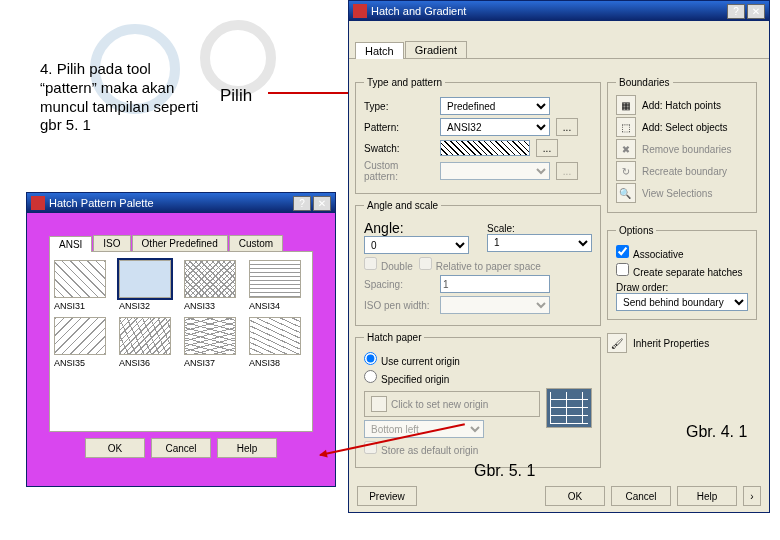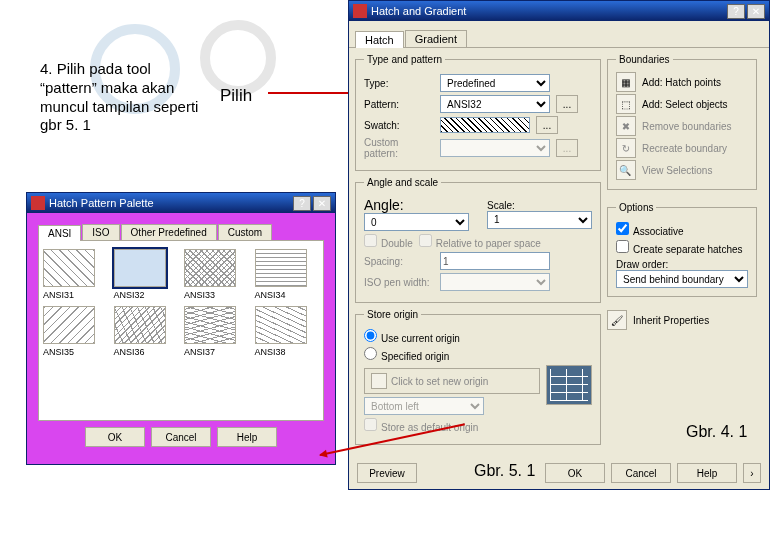--- a/index.html
+++ b/index.html
@@ -16,21 +16,21 @@
   .arrow-red1 { position: absolute; top: 92px; left: 268px; width: 245px; height: 2px; background: #c00; }
   .arrow-red1::after { content:''; position:absolute; right:-1px; top:-3px; border-left:8px solid #c00; border-top:4px solid transparent; border-bottom:4px solid transparent; }
 
   
   .dlg-hatch { position: absolute; top: 0; left: 348px; width: 422px; border: 1px solid #0a246a; background: #ece9d8; }
   .titlebar { background: linear-gradient(#2a6bd6,#0a246a); color: #fff; height: 20px; display: flex; align-items: center; padding: 0 4px; font-size: 11px; }
   .titlebar .ticon { width: 14px; height: 14px; background: #c33; margin-right: 4px; display: inline-block; }
   .titlebar .tspacer { flex: 1; }
   .titlebar .tbtn { width: 18px; height: 15px; background: #ddd; border: 1px solid #666; margin-left: 2px; display: flex; align-items: center; justify-content: center; font-size: 10px; }
 
-  .tabs { display: flex; padding: 9px 6px 0 6px; border-bottom: 1px solid #aca899; margin-bottom:0; }
+  .tabs { display: flex; padding: 20px 6px 0 6px; border-bottom: 1px solid #aca899; margin-bottom:12px; }
   .tab { padding: 2px 9px; background: #ece9d8; border: 1px solid #aca899; border-bottom: none; margin-right: 1px; cursor: default; }
   .tab.active { background: #fff; position: relative; top: 1px; }
 
   .body-row { display: flex; padding: 6px; gap: 6px; }
   .col-left { width: 246px; }
   .col-right { width: 150px; display: flex; flex-direction: column; gap: 6px; }
 
   fieldset { border: 1px solid #aca899; padding: 6px 8px 8px; margin-bottom: 6px; }
   legend { font-size: 10px; padding: 0 3px; }
   .row { display: flex; align-items: center; margin: 3px 0; gap: 6px; }
@@ -48,21 +48,21 @@
   .btn { min-width: 60px; height: 20px; border: 1px solid #aca899; background: #ece9d8; font-size: 10px; padding: 2px 8px; }
 
   
   .hatch-preview { width: 46px; height: 40px; border: 1px solid #aca899; background: #4a6a8a; position: relative; margin-left: auto; }
   .hatch-preview::before { content:''; position:absolute; inset:3px; background: repeating-linear-gradient(0deg,#fff 0 1px, transparent 1px 8px), repeating-linear-gradient(90deg,#fff 0 1px, transparent 1px 16px); }
   .origin-box { border:1px solid #aca899; padding:4px 6px; display:flex; align-items:center; gap:4px; font-size:10px; margin:3px 0; }
   .origin-ic { width:16px; height:16px; border:1px solid #aca899; background:#f4f2e8; }
 
   
   .dlg-pal { position: absolute; top: 192px; left: 26px; width: 310px; border: 1px solid #0a246a; background: #d946ef; }
-  .pal-body { padding: 11px; }
+  .pal-body { padding: 22px; }
   .pal-tabs { display: flex; border-bottom: 1px solid #aca899; }
   .pal-tabs .tab { font-size: 10px; }
   .grid { display: grid; grid-template-columns: repeat(4, 1fr); gap: 6px; padding: 8px 4px; background:#fff; border:1px solid #aca899; border-top:none; height: 180px; align-content: start;}
   .cell { display: flex; flex-direction: column; align-items: flex-start; gap: 3px; font-size: 9px; }
   .thumb { width: 52px; height: 38px; border: 1px solid #aca899; background:#fff; }
   .thumb.sel { outline: 2px solid #0a246a; background:#cfe0f2; }
   .h31 { background: repeating-linear-gradient(45deg,#999 0 1px,#fff 1px 6px); }
   .h32 { background: repeating-linear-gradient(45deg,#222 0 1px,transparent 1px 6px); }
   .h33 { background: repeating-linear-gradient(45deg,#999 0 1px,transparent 1px 4px), repeating-linear-gradient(-45deg,#999 0 1px,#fff 1px 4px); }
   .h34 { background: repeating-linear-gradient(0deg,#999 0 1px,#fff 1px 4px), repeating-linear-gradient(90deg,#999 0 1px,transparent 1px 8px); }
@@ -143,21 +143,21 @@
           <label>Spacing:</label>
           <input type="text" style="width: 110px;" disabled="" value="1">
         </div>
         <div class="row faded">
           <label>ISO pen width:</label>
           <select style="width:110px" disabled=""></select>
         </div>
       </fieldset>
 
       <fieldset>
-        <legend>Store origin</legend>
+        <legend>Hatch paper</legend>
         <div class="row">
             <label style="width:auto"><input type="radio" checked="" name="ho" style=""><span>Use current origin</span></label>
           </div>
         <div class="row">
             <label style="width:auto"><input type="radio" name="ho" style=""><span>Specified origin</span></label>
           </div>
         <div style="display:flex; gap:6px; align-items:flex-start;">
           <div style="flex:1">
             <div class="origin-box faded">
                 <span class="origin-ic"></span>

